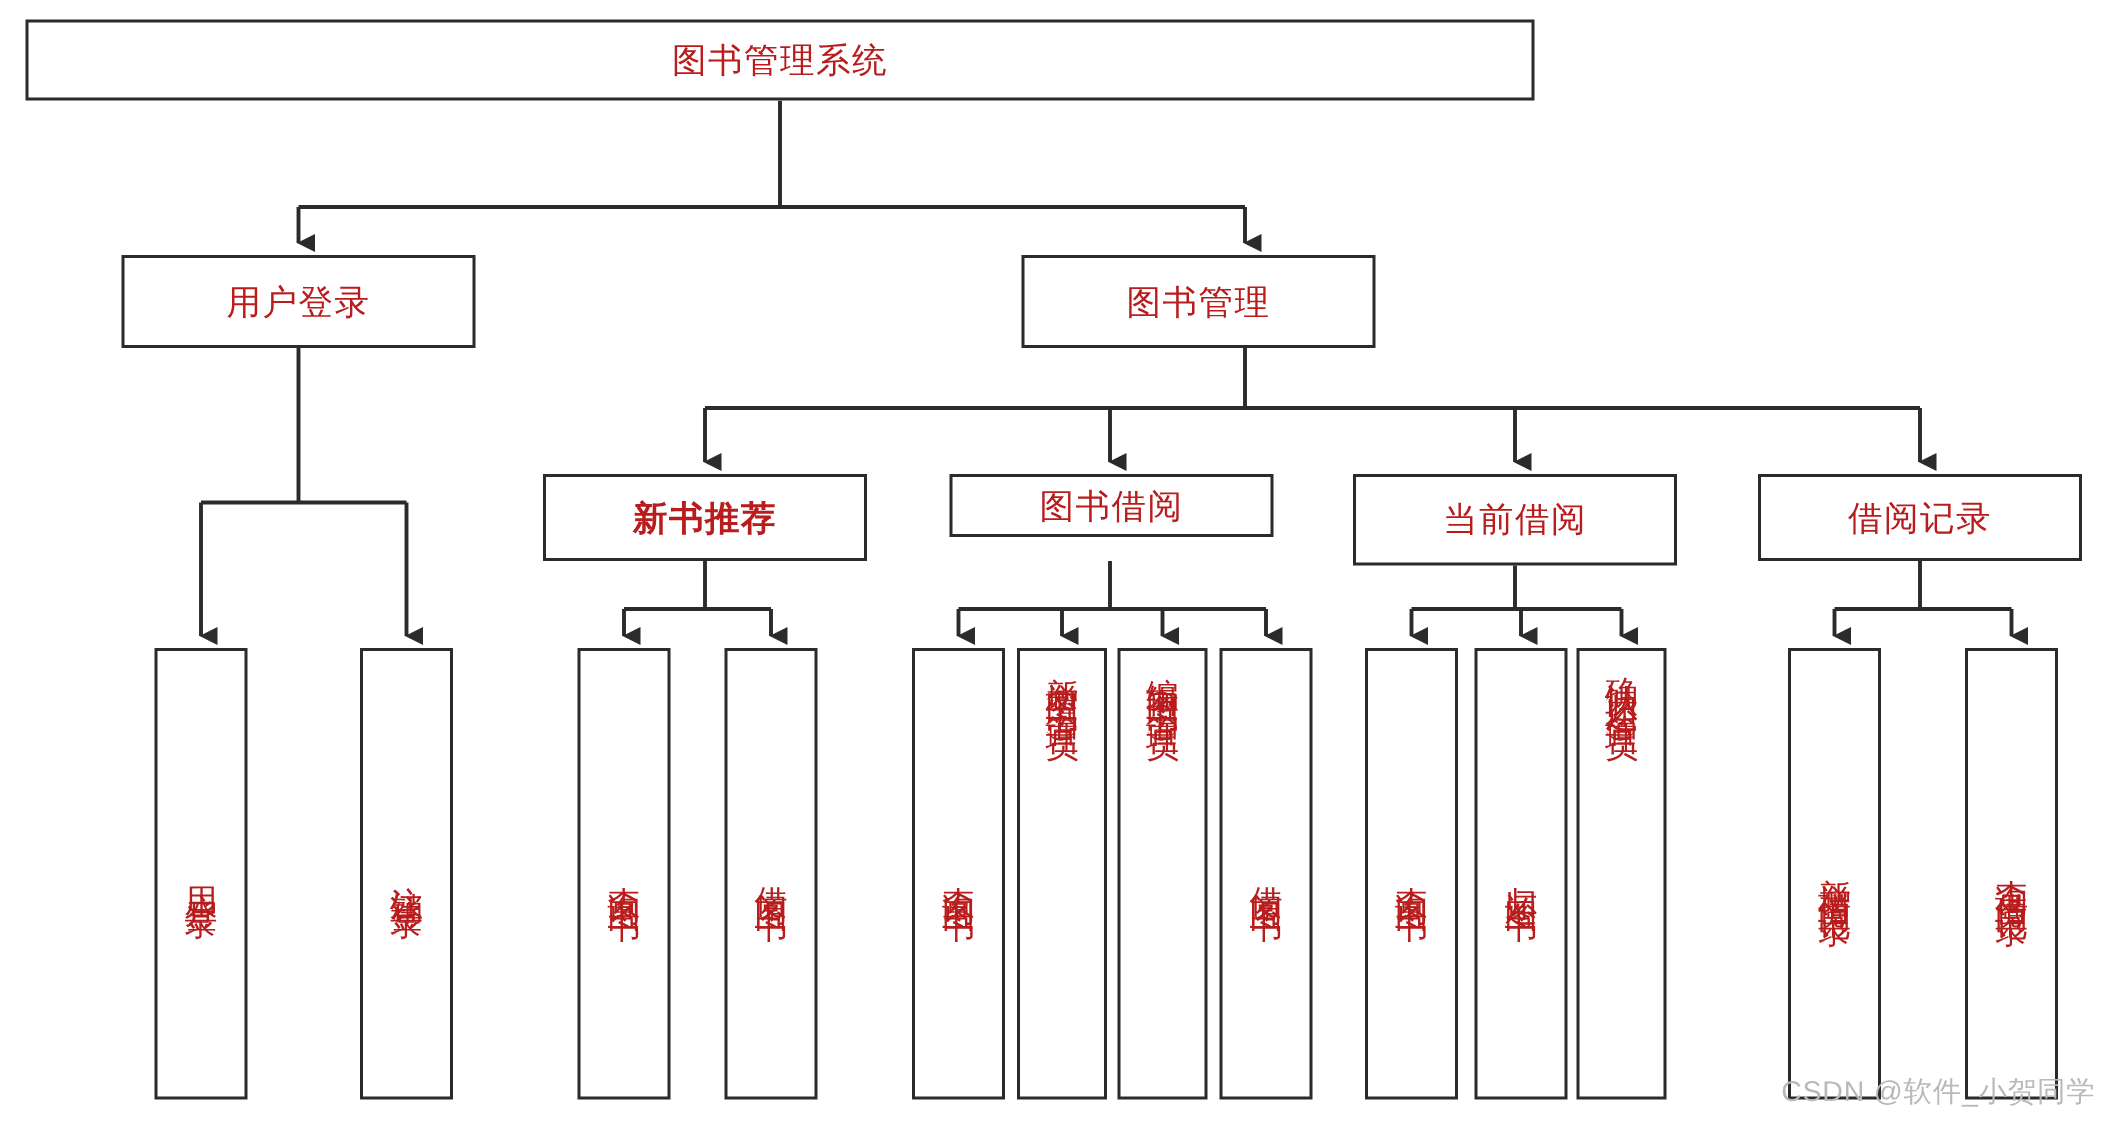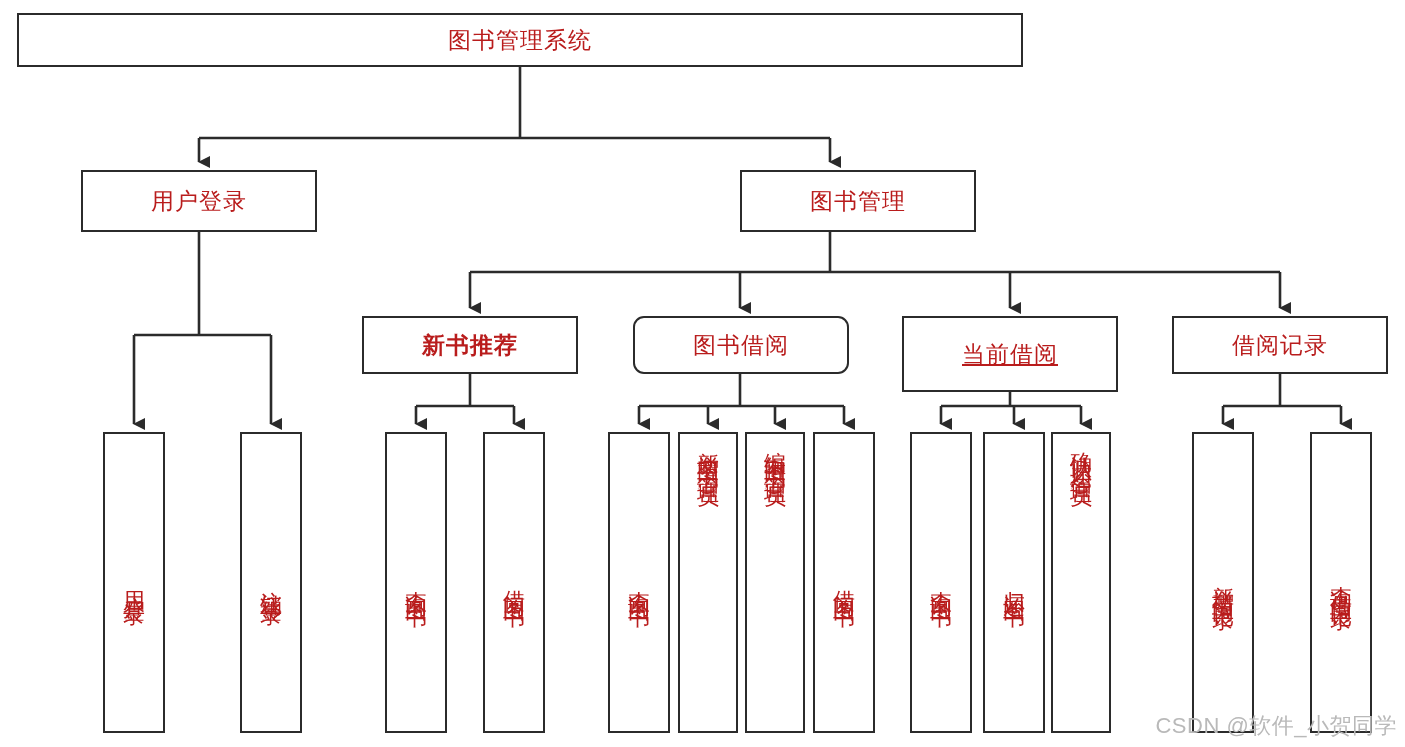--- a/index.html
+++ b/index.html
@@ -46,21 +46,21 @@
     text-orientation: upright;
     letter-spacing: 5px;
     line-height: 1;
     white-space: nowrap;
     display: block;
   }
   .watermark {
     position: absolute;
     right: 8px;
     bottom: 6px;
-    font-size: 22px;
+    font-size: 19px;
     color: #b9b9b9;
     white-space: nowrap;
     letter-spacing: 0.5px;
   }
 </style>
 </head>
 <body>
 
 <div id="canvas">
 
@@ -115,31 +115,31 @@
     </g>
   </svg>
 
   <div class="node h" style="left:17px; top:13px; width:1006px; height:54px;">
     <span>图书管理系统</span>
   </div>
 
   <div class="node h" style="left:81px; top:170px; width:236px; height:62px;">
     <span>用户登录</span>
   </div>
-  <div class="node h" style="left:740px; top:170px; width:236px; height:62px;">
+  <div class="node h" style="left:681px; top:170px; width:236px; height:62px;">
     <span>图书管理</span>
   </div>
 
   <div class="node h" style="left:362px; top:316px; width:216px; height:58px;font-weight:bold;">
     <span>新书推荐</span>
   </div>
-  <div class="node h" style="left:633px; top:316px; width:216px; height:58px;border-radius:11px;">
+  <div class="node h" style="left:633px; top:316px; width:216px; height:42px;">
     <span>图书借阅</span>
   </div>
-  <div class="node h" style="left:902px; top:316px; width:216px; height:76px;text-decoration:underline;">
+  <div class="node h" style="left:902px; top:316px; width:216px; height:61px;">
     <span>当前借阅</span>
   </div>
   <div class="node h" style="left:1172px; top:316px; width:216px; height:58px;font-family:Liberation Mono, monospace;">
     <span>借阅记录</span>
   </div>
 
   <div class="node v" style="left:103px; top:432px; width:62px; height:301px;">
     <span class="vtext">用户登录</span>
   </div>
   <div class="node v" style="left:240px; top:432px; width:62px; height:301px;">

